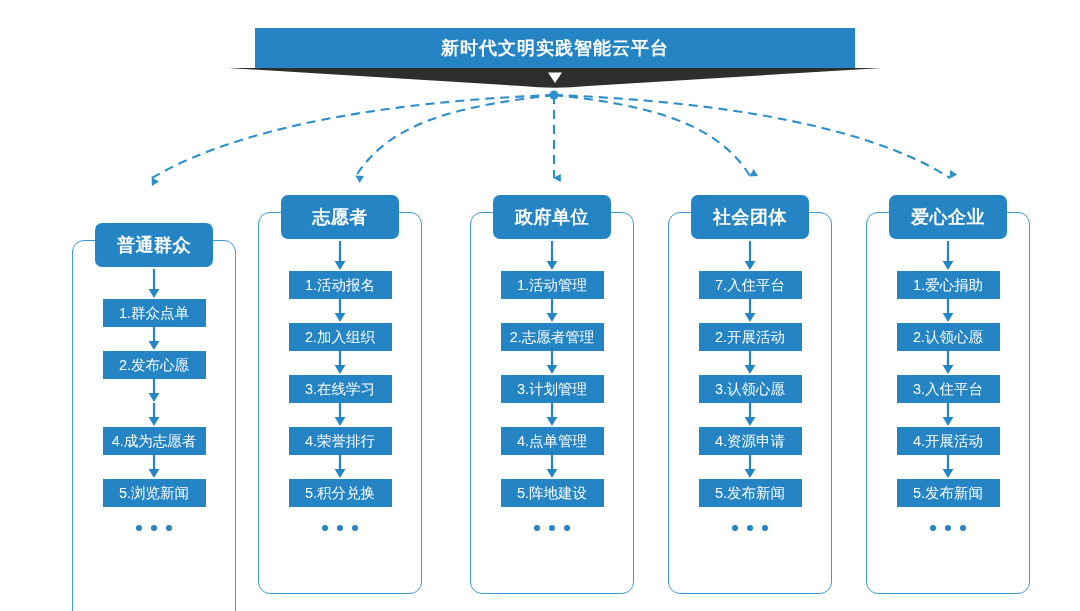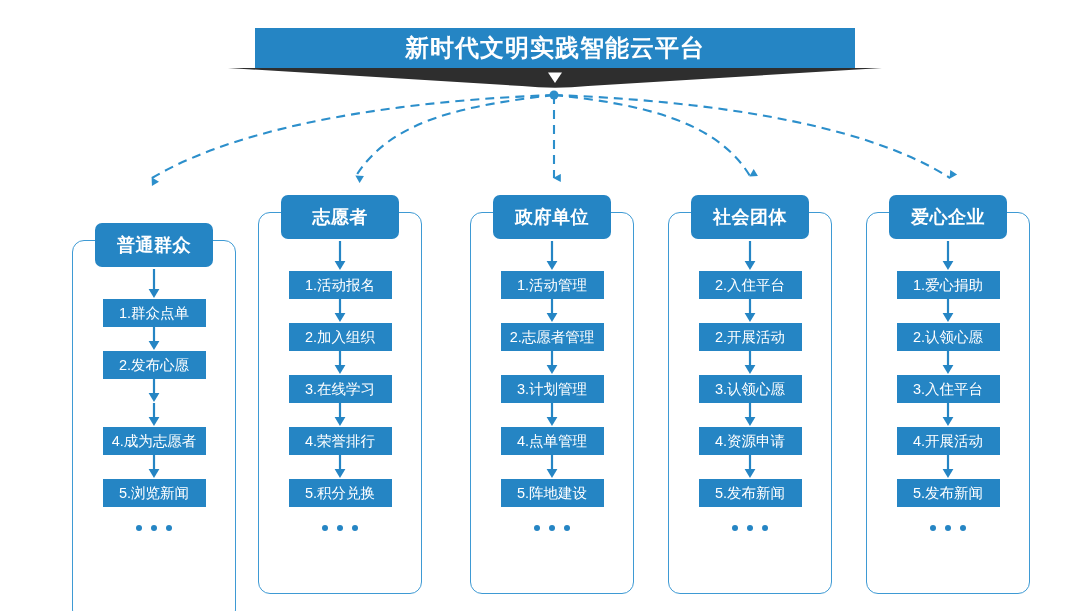--- a/index.html
+++ b/index.html
@@ -27,21 +27,21 @@
     width: 600px;
     height: 40px;
     background: #2585C4;
     display: flex;
     align-items: center;
     justify-content: center;
     z-index: 6;
   }
   #title-text {
     color: #ffffff;
-    font-size: 24px;
+    font-size: 18px;
     font-weight: bold;
     letter-spacing: 1px;
     line-height: 1;
     white-space: nowrap;
   }
   
   #ribbon {
     position: absolute;
     left: 228px;
     top: 68px;
@@ -372,21 +372,21 @@
       <div class="col-header">
         <span class="col-header-text">社会团体</span>
       </div>
       <svg class="header-arrow" viewBox="0 0 14 30">
         <line x1="7" y1="0" x2="7" y2="21" stroke="#2585C4" stroke-width="2.2"></line>
         <path d="M1.6,20 L12.4,20 L7,29 Z" fill="#2585C4"></path>
       </svg>
       <div class="steps">
         <div class="step-wrap">
             <div class="step-box">
-              <span class="step-text">2.入住平台</span>
+              <span class="step-text">7.入住平台</span>
             </div>
           </div>
         <svg class="step-arrow" style="margin:0 auto;" viewBox="0 0 14 24">
             <line x1="7" y1="0" x2="7" y2="15" stroke="#2585C4" stroke-width="2.2"></line>
             <path d="M1.6,14 L12.4,14 L7,23 Z" fill="#2585C4"></path>
           </svg>
         <div class="step-wrap">
             <div class="step-box">
               <span class="step-text">2.开展活动</span>
             </div>

